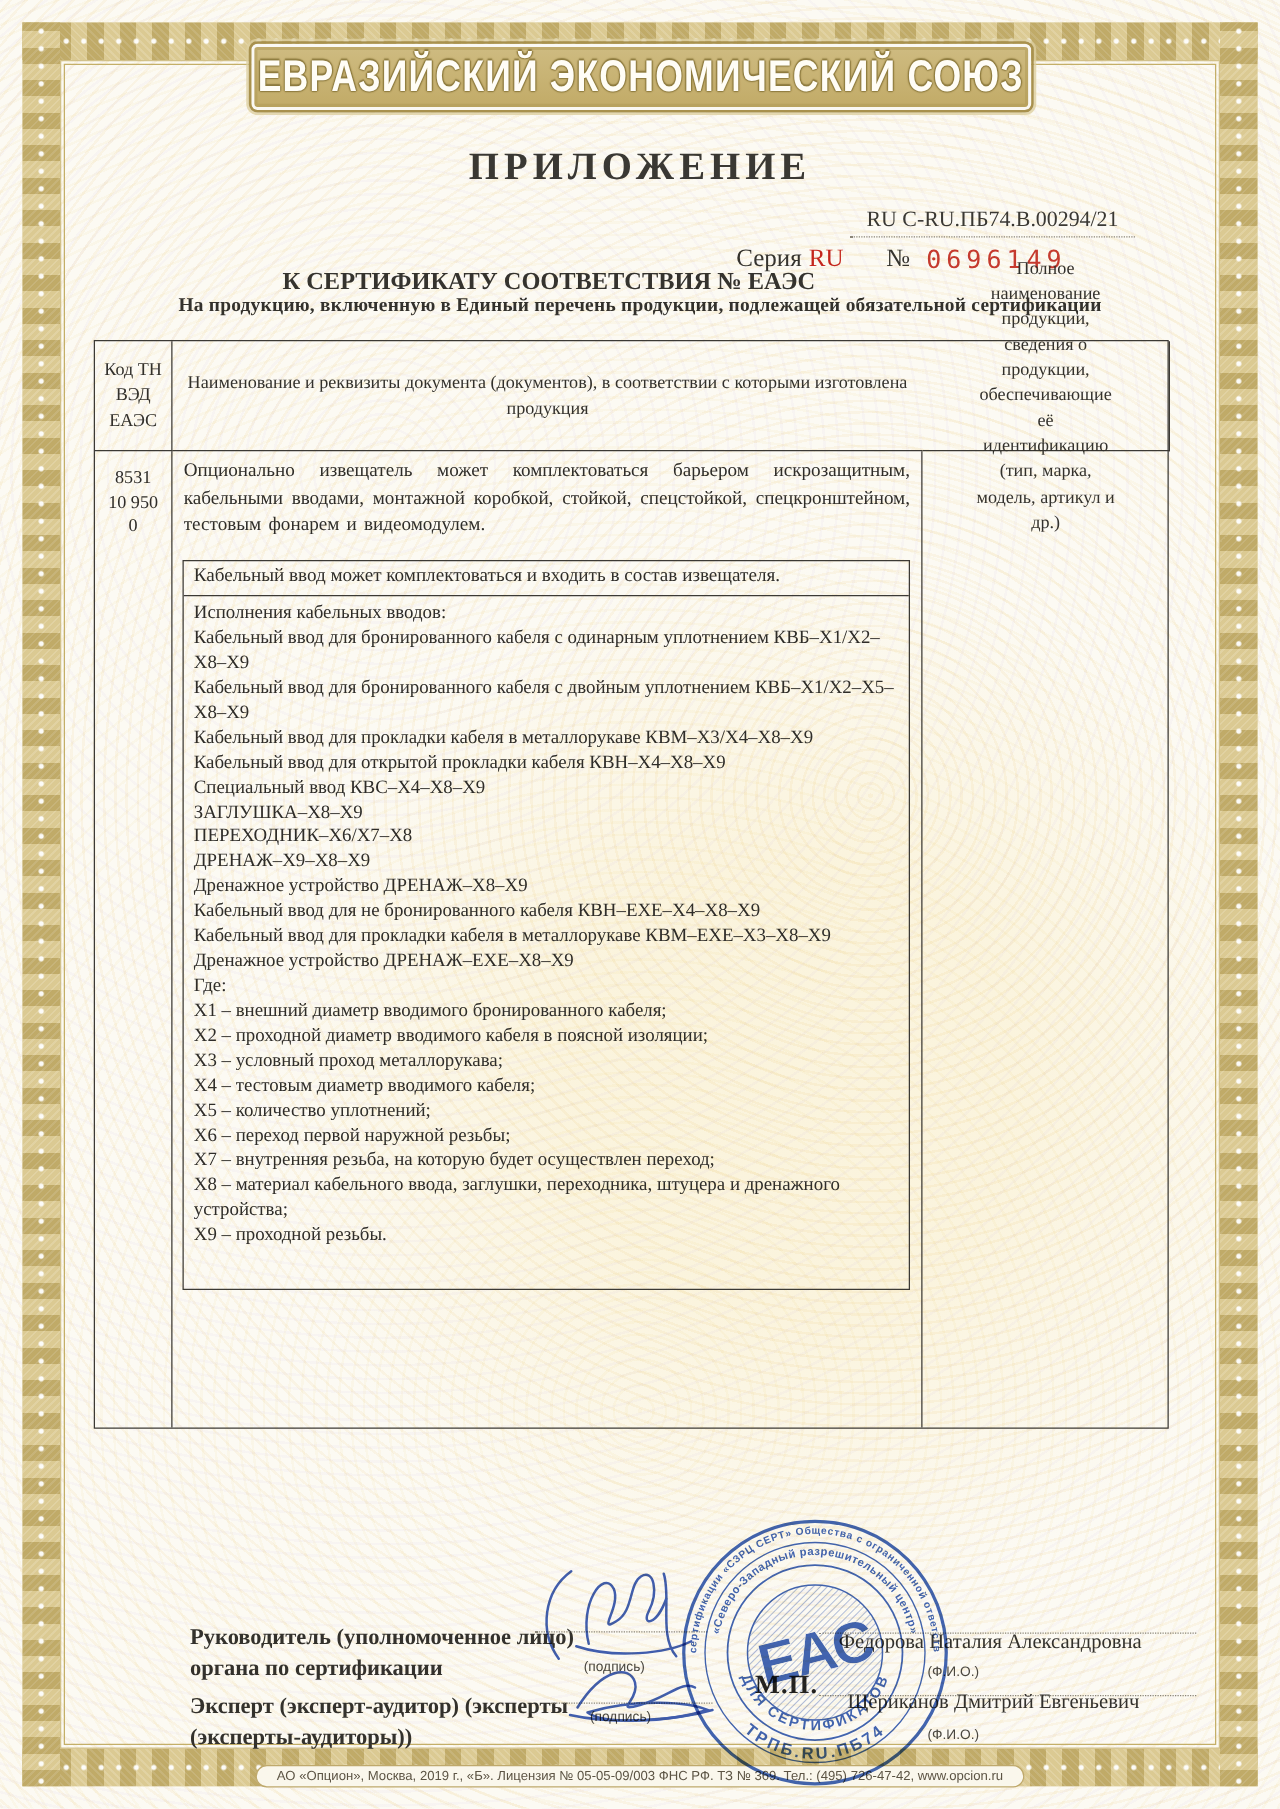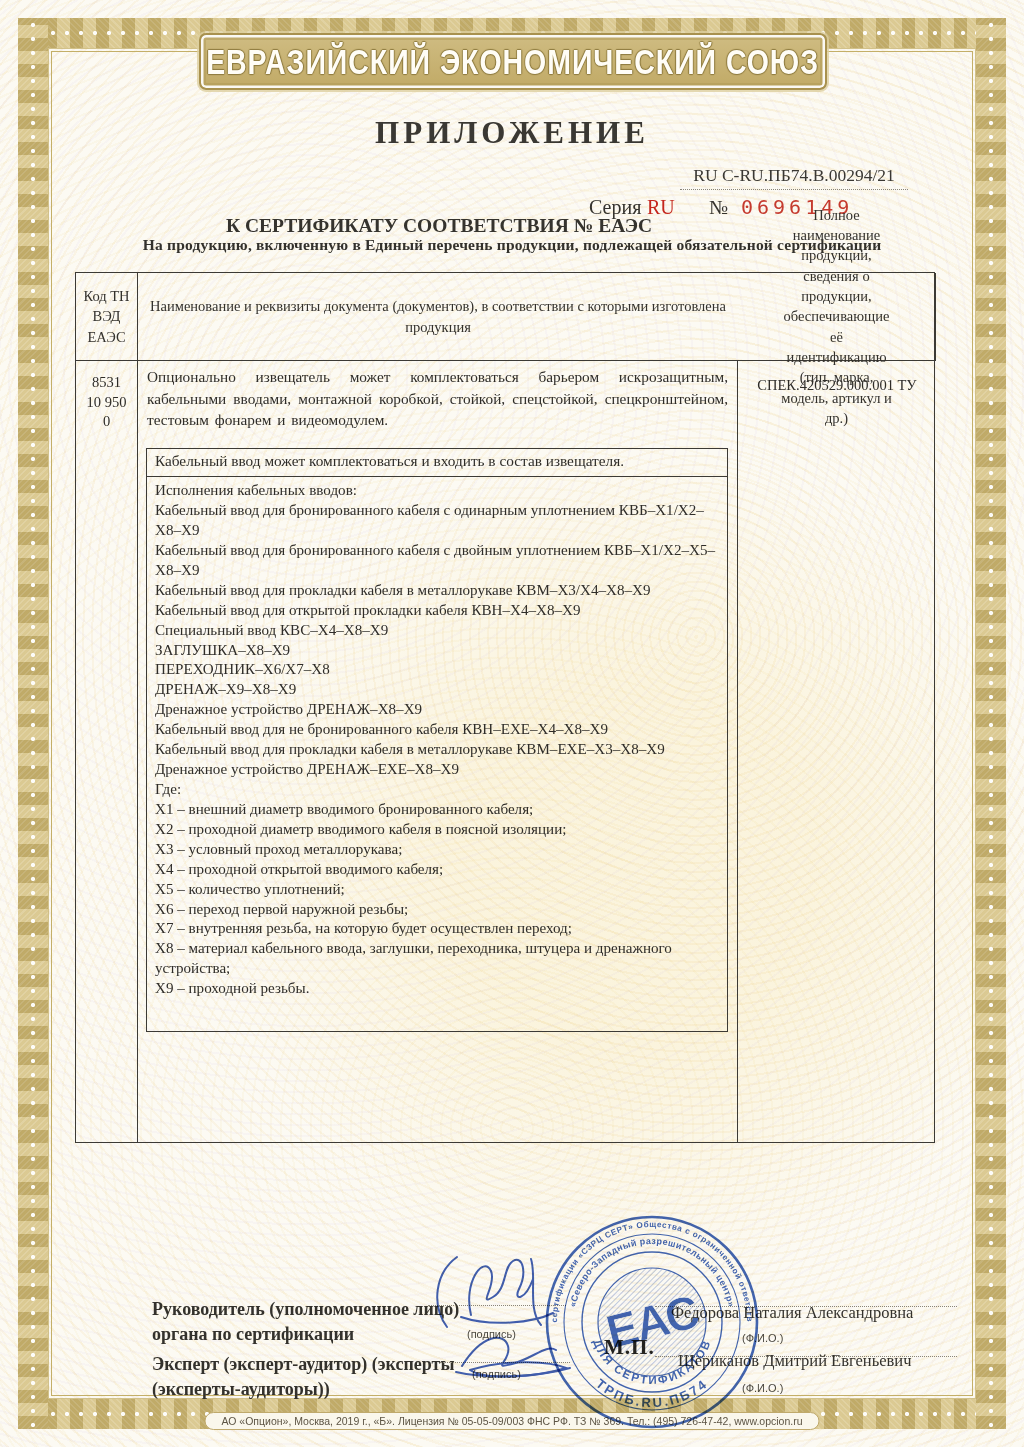--- a/index.html
+++ b/index.html
@@ -204,30 +204,29 @@
         <div>ПЕРЕХОДНИК–Х6/Х7–Х8</div>
         <div>ДРЕНАЖ–Х9–Х8–Х9</div>
         <div>Дренажное устройство ДРЕНАЖ–Х8–Х9</div>
         <div>Кабельный ввод для не бронированного кабеля КВН–ЕХЕ–Х4–Х8–Х9</div>
         <div>Кабельный ввод для прокладки кабеля в металлорукаве КВМ–ЕХЕ–Х3–Х8–Х9</div>
         <div>Дренажное устройство ДРЕНАЖ–ЕХЕ–Х8–Х9</div>
         <div>Где:</div>
         <div>Х1 – внешний диаметр вводимого бронированного кабеля;</div>
         <div>Х2 – проходной диаметр вводимого кабеля в поясной изоляции;</div>
         <div>Х3 – условный проход металлорукава;</div>
-        <div>Х4 – проходной открытой вводимого кабеля;</div>
+        <div>Х4 – тестовым диаметр вводимого кабеля;</div>
         <div>Х5 – количество уплотнений;</div>
         <div>Х6 – переход первой наружной резьбы;</div>
         <div>Х7 – внутренняя резьба, на которую будет осуществлен переход;</div>
         <div>Х8 – материал кабельного ввода, заглушки, переходника, штуцера и дренажного устройства;</div>
         <div>Х9 – проходной резьбы.</div>
       </div>
     </div>
   </div>
-  <div class="cell td-doc">СПЕК.420529.000.001 ТУ</div>
 </div>
 
 <div class="sig-area">
   <div class="sig-label lbl-head">Руководитель (уполномоченное лицо) органа по сертификации</div>
   <div class="sig-label lbl-expert">Эксперт (эксперт-аудитор) (эксперты (эксперты-аудиторы))</div>
 
   <div class="sig-line sl-1"></div>
   <div class="sig-line sl-2"></div>
   <div class="sig-caption sc-1">(подпись)</div>
   <div class="sig-caption sc-2">(подпись)</div>

